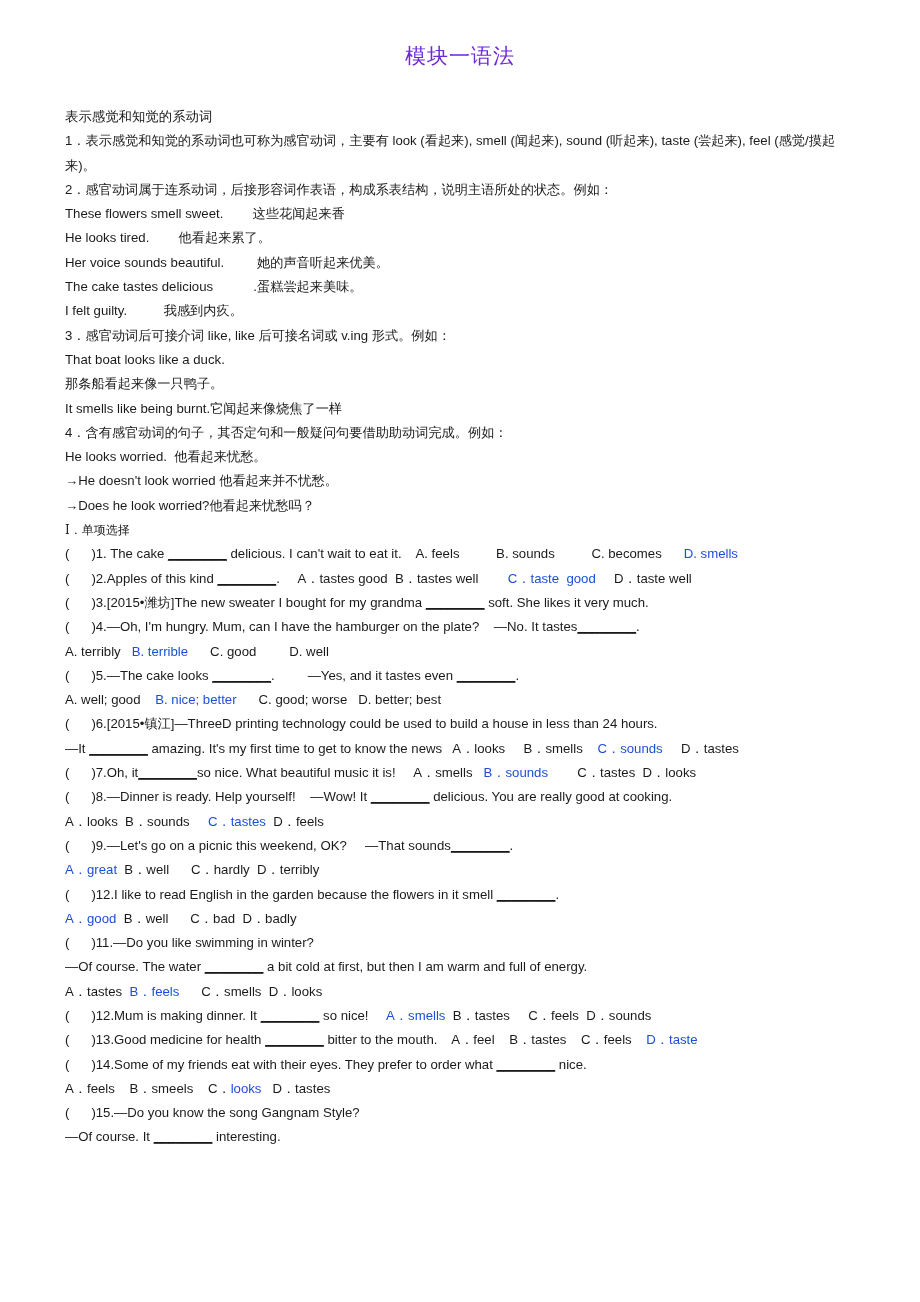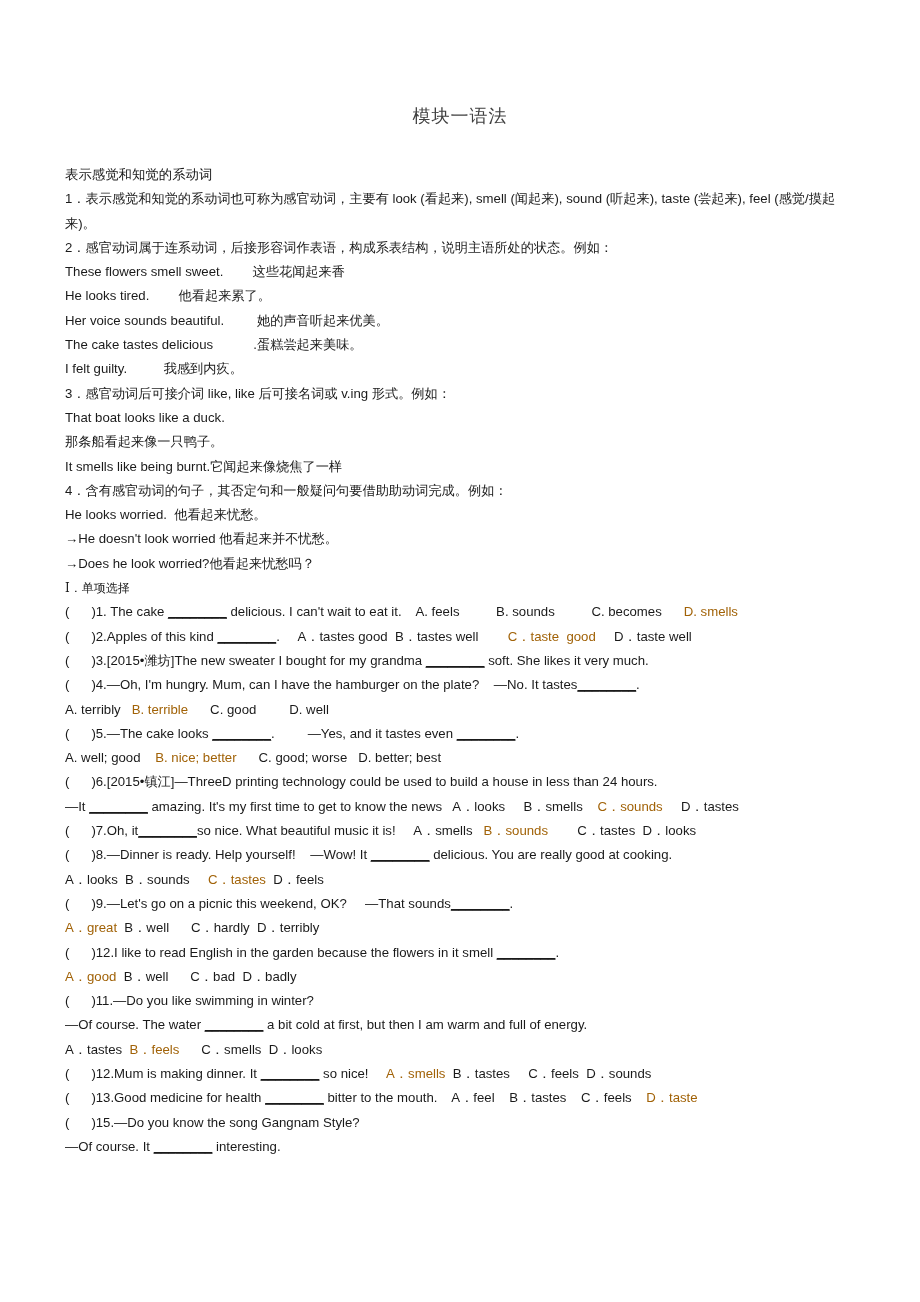--- a/index.html
+++ b/index.html
@@ -18,44 +18,44 @@
     position: relative;
     width: 920px;
     height: 1302px;
     box-sizing: border-box;
     padding: 0;
     overflow: hidden;
   }
   .doc-title {
     text-align: center;
     font-family: "DejaVu Serif", "Liberation Serif", serif;
-    font-size: 18px;
+    font-size: 21px;
     font-weight: normal;
     letter-spacing: 1px;
     margin: 0;
-    padding-top: 104px;
-    color: #404040;
+    padding-top: 42px;
+    color: #6d28d9;
   }
   .body-block {
     padding: 0 60px 0 65px;
     margin-top: 35px;
   }
   .line {
     font-size: 13.2px;
     line-height: 24.3px;
     white-space: pre-wrap;
     color: #1a1a1a;
     letter-spacing: 0px;
   }
   .line.serif-cn {
     font-family: "DejaVu Serif", "Liberation Serif", serif;
     font-size: 13.4px;
   }
   .ans {
-    color: #a16207;
+    color: #1d4ed8;
   }
   .blank {
     text-decoration: underline;
     text-decoration-color: #1a1a1a;
   }
   .sec-head {
     font-family: "DejaVu Serif", "Liberation Serif", serif;
     font-size: 12px;
     line-height: 24.3px;
   }
@@ -136,19 +136,23 @@
           <div class="line"><span>—Of course. The water </span><span class="blank">________</span><span> a bit cold at first, but then I am warm and full of energy.</span></div>
           <div class="line"><span>A．tastes  </span><span class="ans">B．feels</span><span>      C．smells  D．looks</span></div>
         </div>
         <div>
           <div class="line"><span>(      )12.Mum is making dinner. It </span><span class="blank">________</span><span> so nice!     </span><span class="ans">A．smells</span><span>  B．tastes     C．feels  D．sounds</span></div>
         </div>
         <div>
           <div class="line"><span>(      )13.Good medicine for health </span><span class="blank">________</span><span> bitter to the mouth.    A．feel    B．tastes    C．feels    </span><span class="ans">D．taste</span></div>
         </div>
         <div>
+          <div class="line"><span>(      )14.Some of my friends eat with their eyes. They prefer to order what </span><span class="blank">________</span><span> nice.</span></div>
+          <div class="line"><span>A．feels    B．smeels    C．</span><span class="ans">looks</span><span>   D．tastes</span></div>
+        </div>
+        <div>
           <div class="line"><span>(      )15.—Do you know the song Gangnam Style?</span></div>
           <div class="line"><span>—Of course. It </span><span class="blank">________</span><span> interesting.</span></div>
         </div>
       </div>
 
   </div>
 </div>
 
 </body></html>

